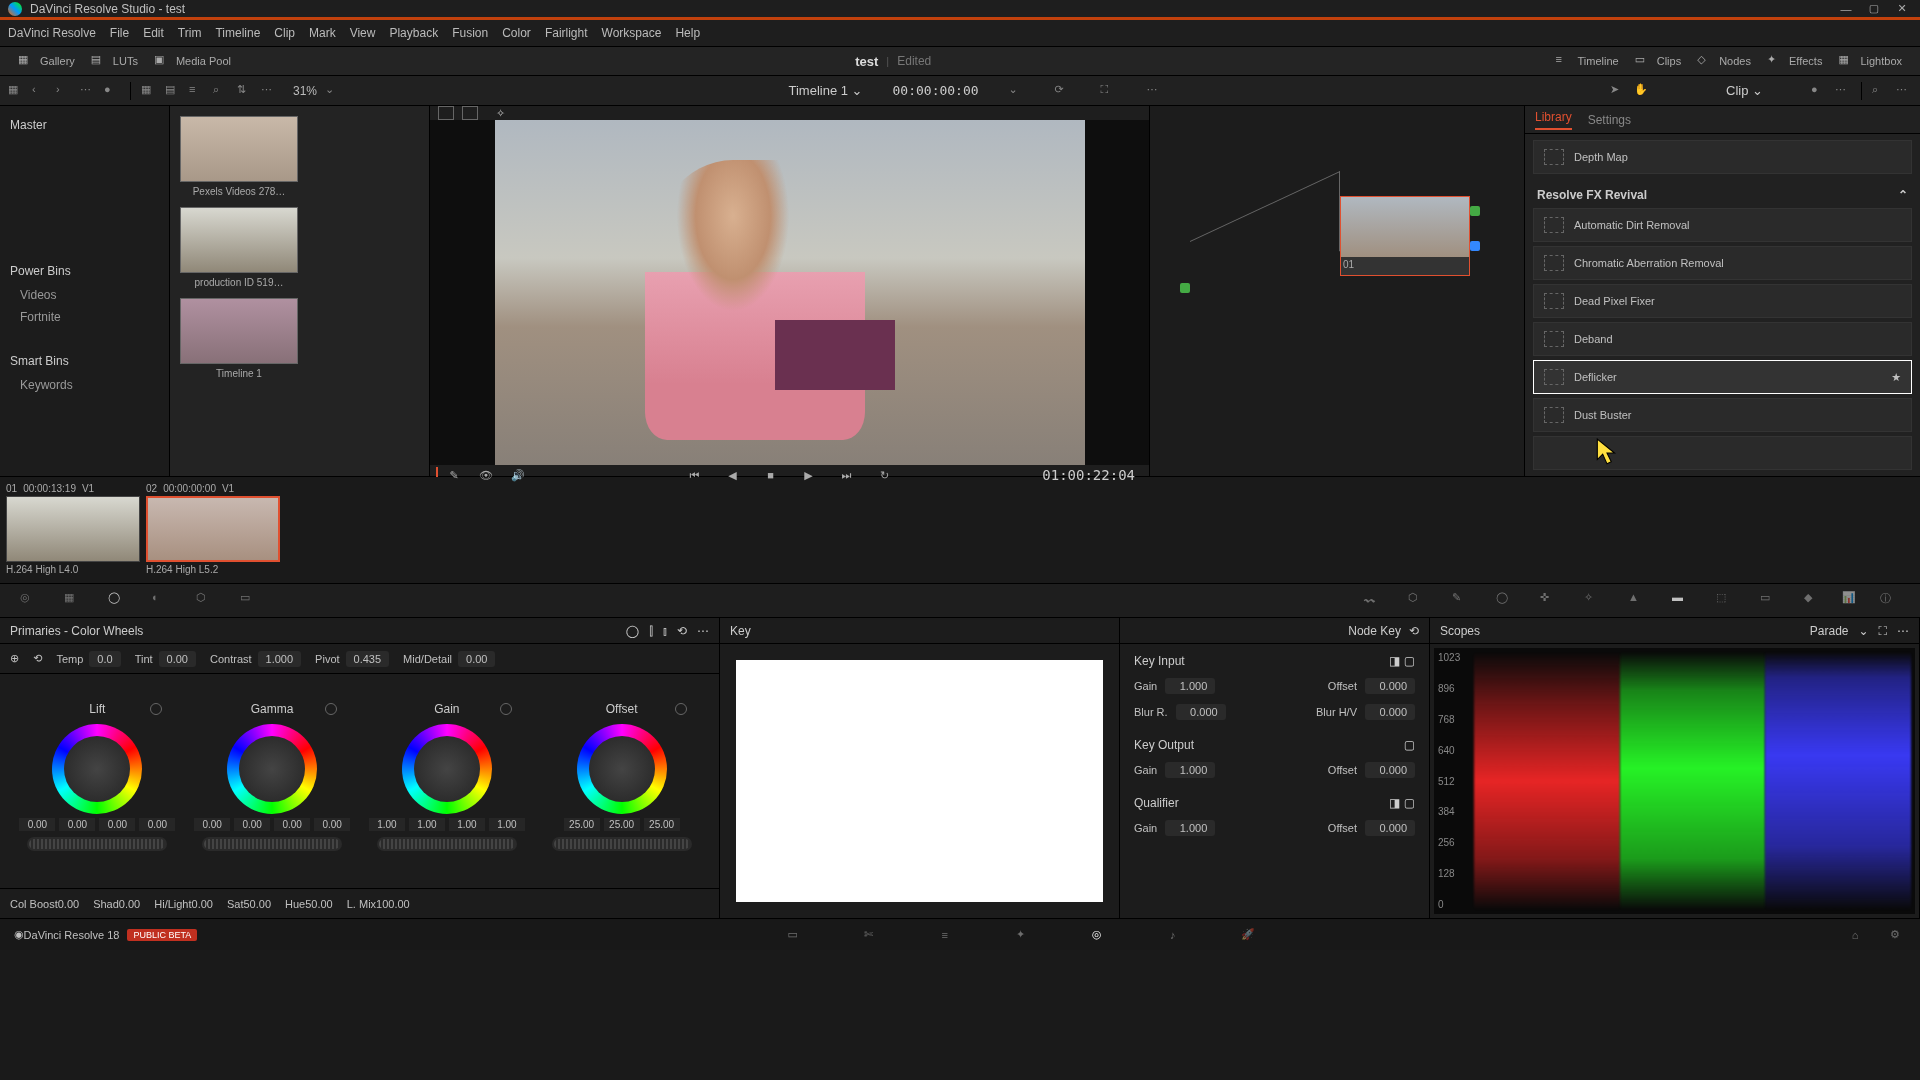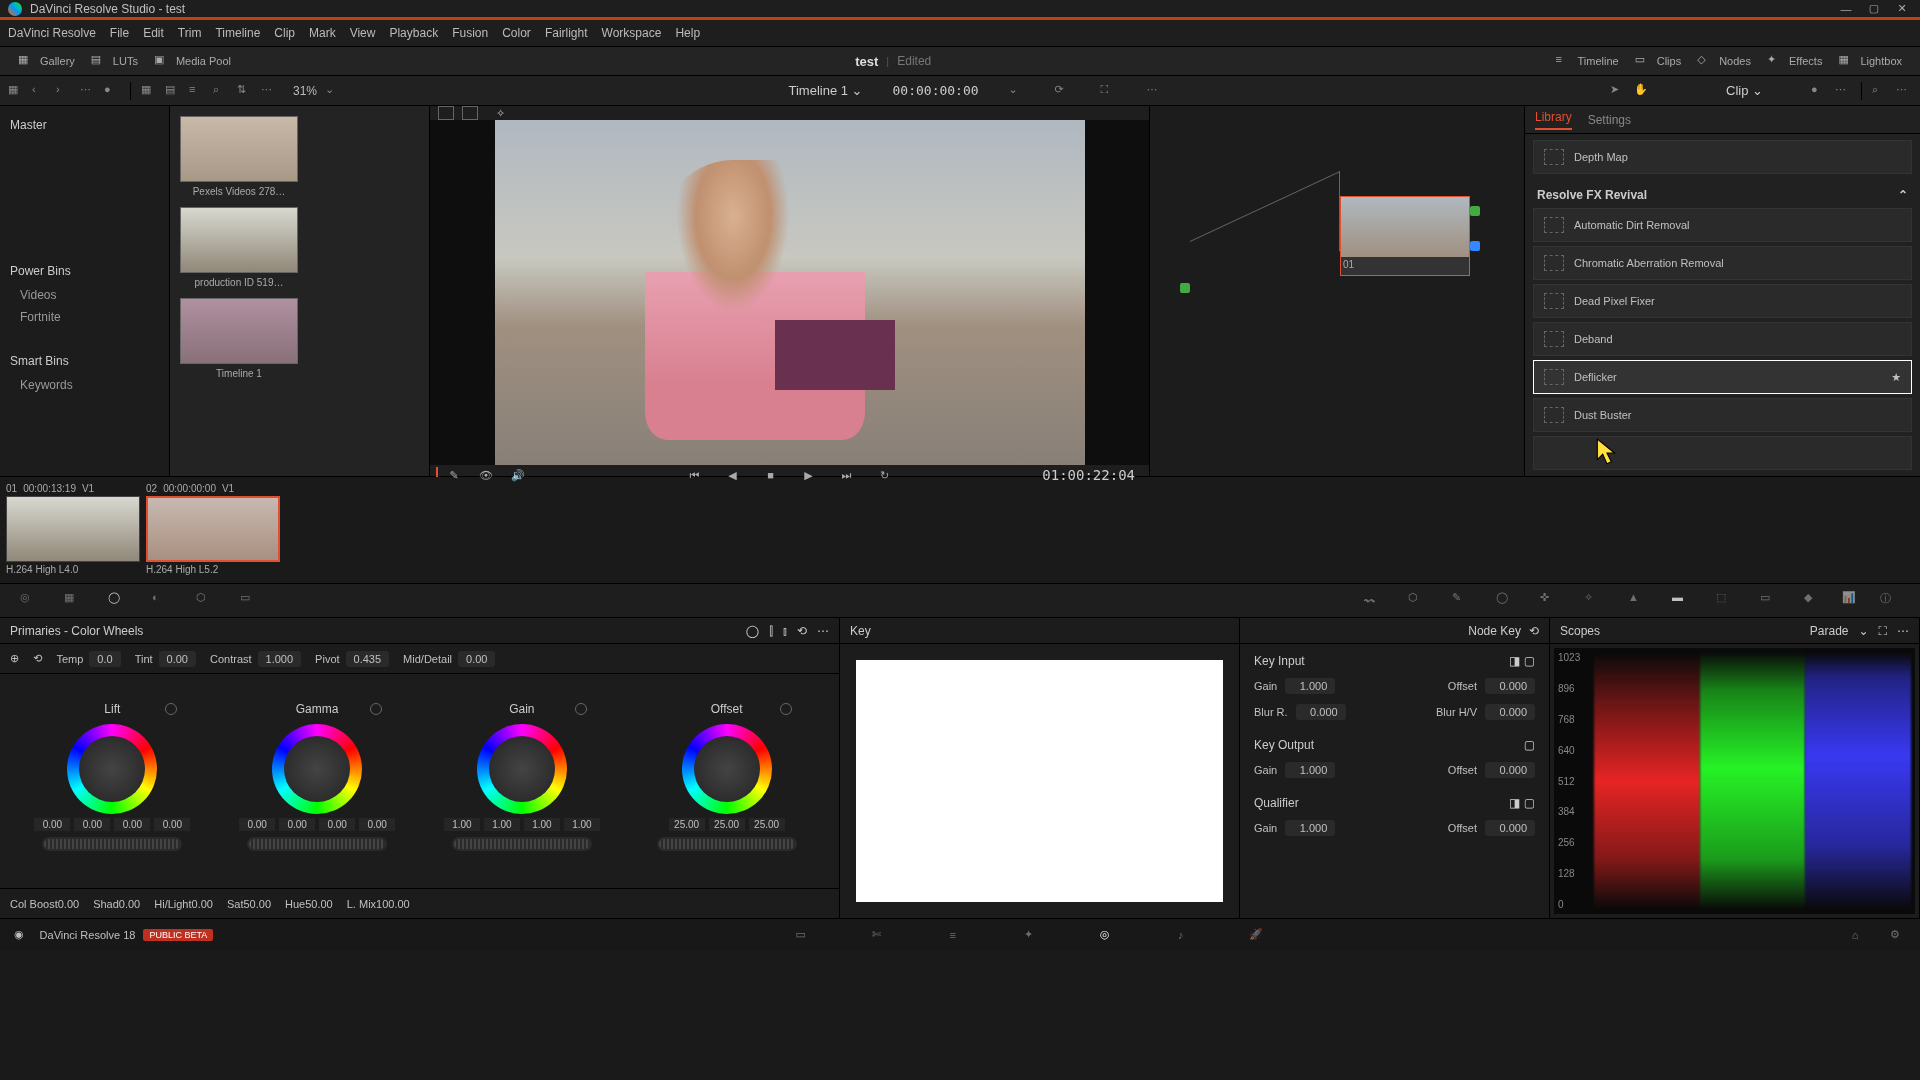--- a/index.html
+++ b/index.html
@@ -73,21 +73,21 @@
 
 .mode-bar { height: 34px; background: #1e1e1e; display: flex; align-items: center; padding: 0 20px; gap: 24px; border-bottom: 1px solid #000; }
 .mode-bar .micon { width: 20px; height: 20px; cursor: pointer; opacity: 0.5; }
 .mode-bar .micon.active { opacity: 1; }
 .mode-bar .right { margin-left: auto; display: flex; gap: 18px; }
 
 .row-bottom { height: 300px; display: flex; background: #1c1c1c; }
 .panel { border-right: 1px solid #000; display: flex; flex-direction: column; }
 .panel-hdr { height: 26px; display: flex; align-items: center; padding: 0 10px; color: #ccc; font-size: 12px; border-bottom: 1px solid #000; }
 .panel-hdr .right-icons { margin-left: auto; display: flex; gap: 10px; }
-.primaries { width: 840px; }
+.primaries { width: 720px; }
 .prims-top { height: 30px; display: flex; align-items: center; gap: 14px; padding: 0 10px; border-bottom: 1px solid #000; }
 .prims-top .ctl { display: flex; align-items: center; gap: 6px; }
 .prims-top .val { background: #2a2a2a; padding: 2px 8px; border-radius: 3px; font-size: 11px; }
 .wheels { flex: 1; display: flex; justify-content: space-around; padding: 8px 10px 0; }
 .wheel-group { display: flex; flex-direction: column; align-items: center; width: 170px; margin-top: 20px; }
 .wheel-lbl { color: #ccc; font-size: 12px; margin-bottom: 4px; display: flex; gap: 60px; align-items: center; width: 100%; justify-content: center; position: relative; }
 .wheel-reset { position: absolute; right: 20px; width: 12px; height: 12px; border: 1px solid #666; border-radius: 50%; }
 .wheel { width: 90px; height: 90px; border-radius: 50%; background: conic-gradient(#f0f,#f00,#ff0,#0f0,#0ff,#00f,#f0f); position: relative; margin: 4px 0; }
 .wheel::after { content:''; position: absolute; inset: 12px; border-radius: 50%; background: radial-gradient(#444,#222); }
 .wheel-nums { display: flex; gap: 4px; font-size: 10px; }
@@ -593,21 +593,21 @@
           <div class="ch r"></div>
           <div class="ch g"></div>
           <div class="ch b"></div>
         </div>
     </div>
   </div>
 </div>
 
 <div class="page-nav">
   <span>◉</span>
-  <span style="margin-left:16px">DaVinci Resolve 18</span>
+  <span style="margin-left:0">DaVinci Resolve 18</span>
   <span class="beta">PUBLIC BETA</span>
   <div class="nav-icons">
     <div class="nicon">▭</div>
     <div class="nicon">✄</div>
     <div class="nicon">≡</div>
     <div class="nicon">✦</div>
     <div class="nicon active">◎</div>
     <div class="nicon">♪</div>
     <div class="nicon">🚀</div>
   </div>

